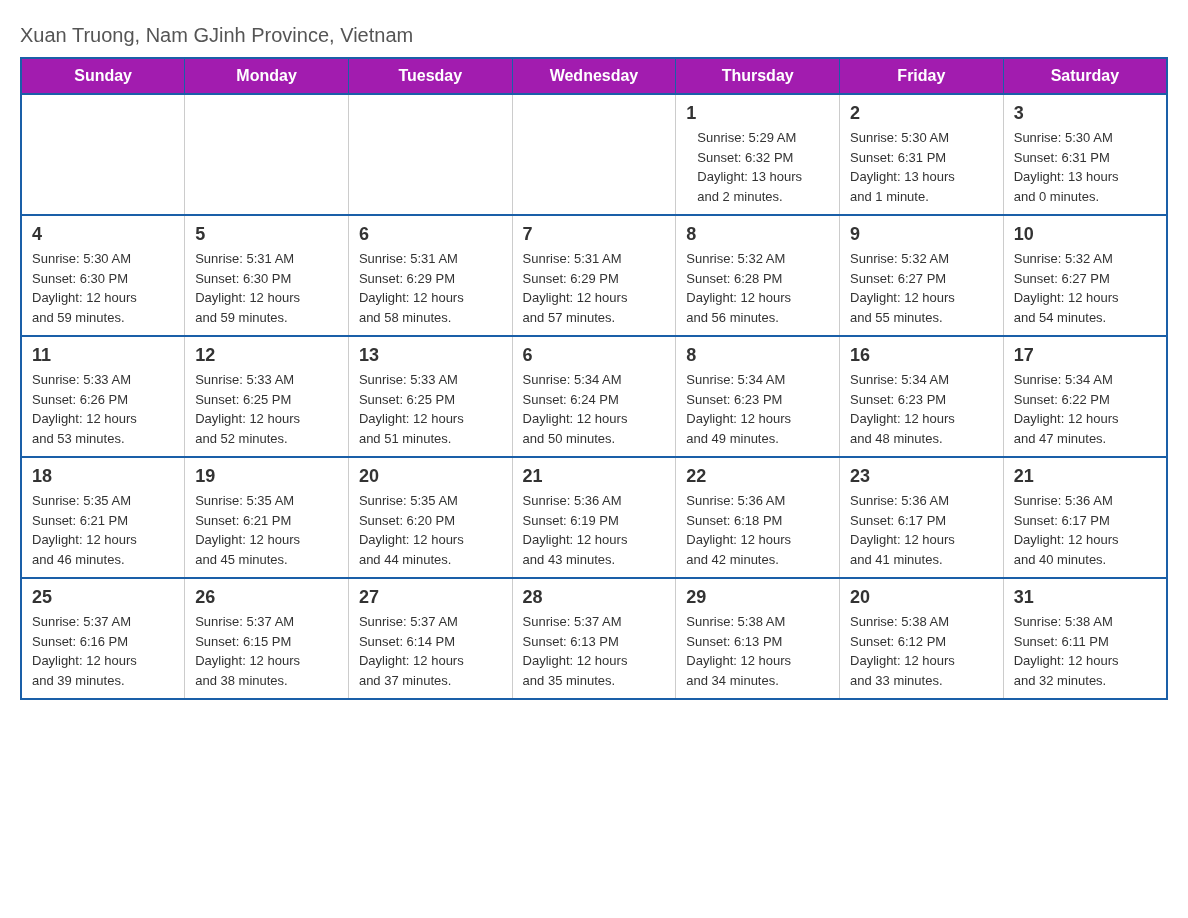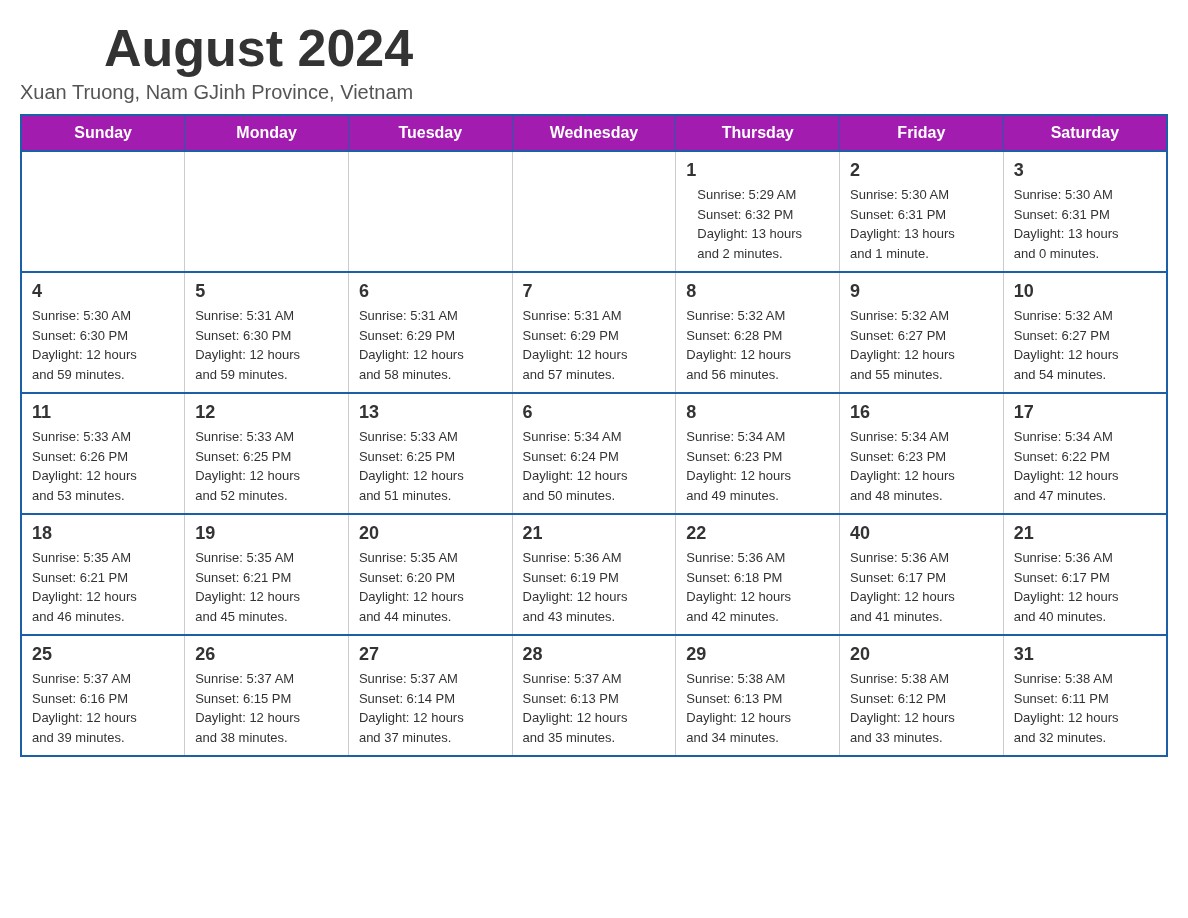--- a/index.html
+++ b/index.html
@@ -98,21 +98,20 @@
       font-weight: bold;
       color: #1a6bbf;
       margin-left: 2px;
     }
   </style>
 </head>
 <body>
 
 <div class="header-area">
   <div class="title-area">
-    <div class="month-title">August 2024</div>
     <div class="location-text">Xuan Truong, Nam GJinh Province, Vietnam</div>
   </div>
 </div>
 
 <table class="calendar">
   <thead>
     <tr>
     <th>Sunday</th>
         <th>Monday</th>
         <th>Tuesday</th>
@@ -282,21 +281,21 @@
 and 43 minutes.</div>
         </td>
         <td>
           <div class="day-number">22</div>
           <div class="day-info" style="white-space: pre-line;">Sunrise: 5:36 AM
 Sunset: 6:18 PM
 Daylight: 12 hours
 and 42 minutes.</div>
         </td>
         <td>
-          <div class="day-number">40</div>
+          <div class="day-number">23</div>
           <div class="day-info" style="white-space: pre-line;">Sunrise: 5:36 AM
 Sunset: 6:17 PM
 Daylight: 12 hours
 and 41 minutes.</div>
         </td>
         <td>
           <div class="day-number">21</div>
           <div class="day-info" style="white-space: pre-line;">Sunrise: 5:36 AM
 Sunset: 6:17 PM
 Daylight: 12 hours

